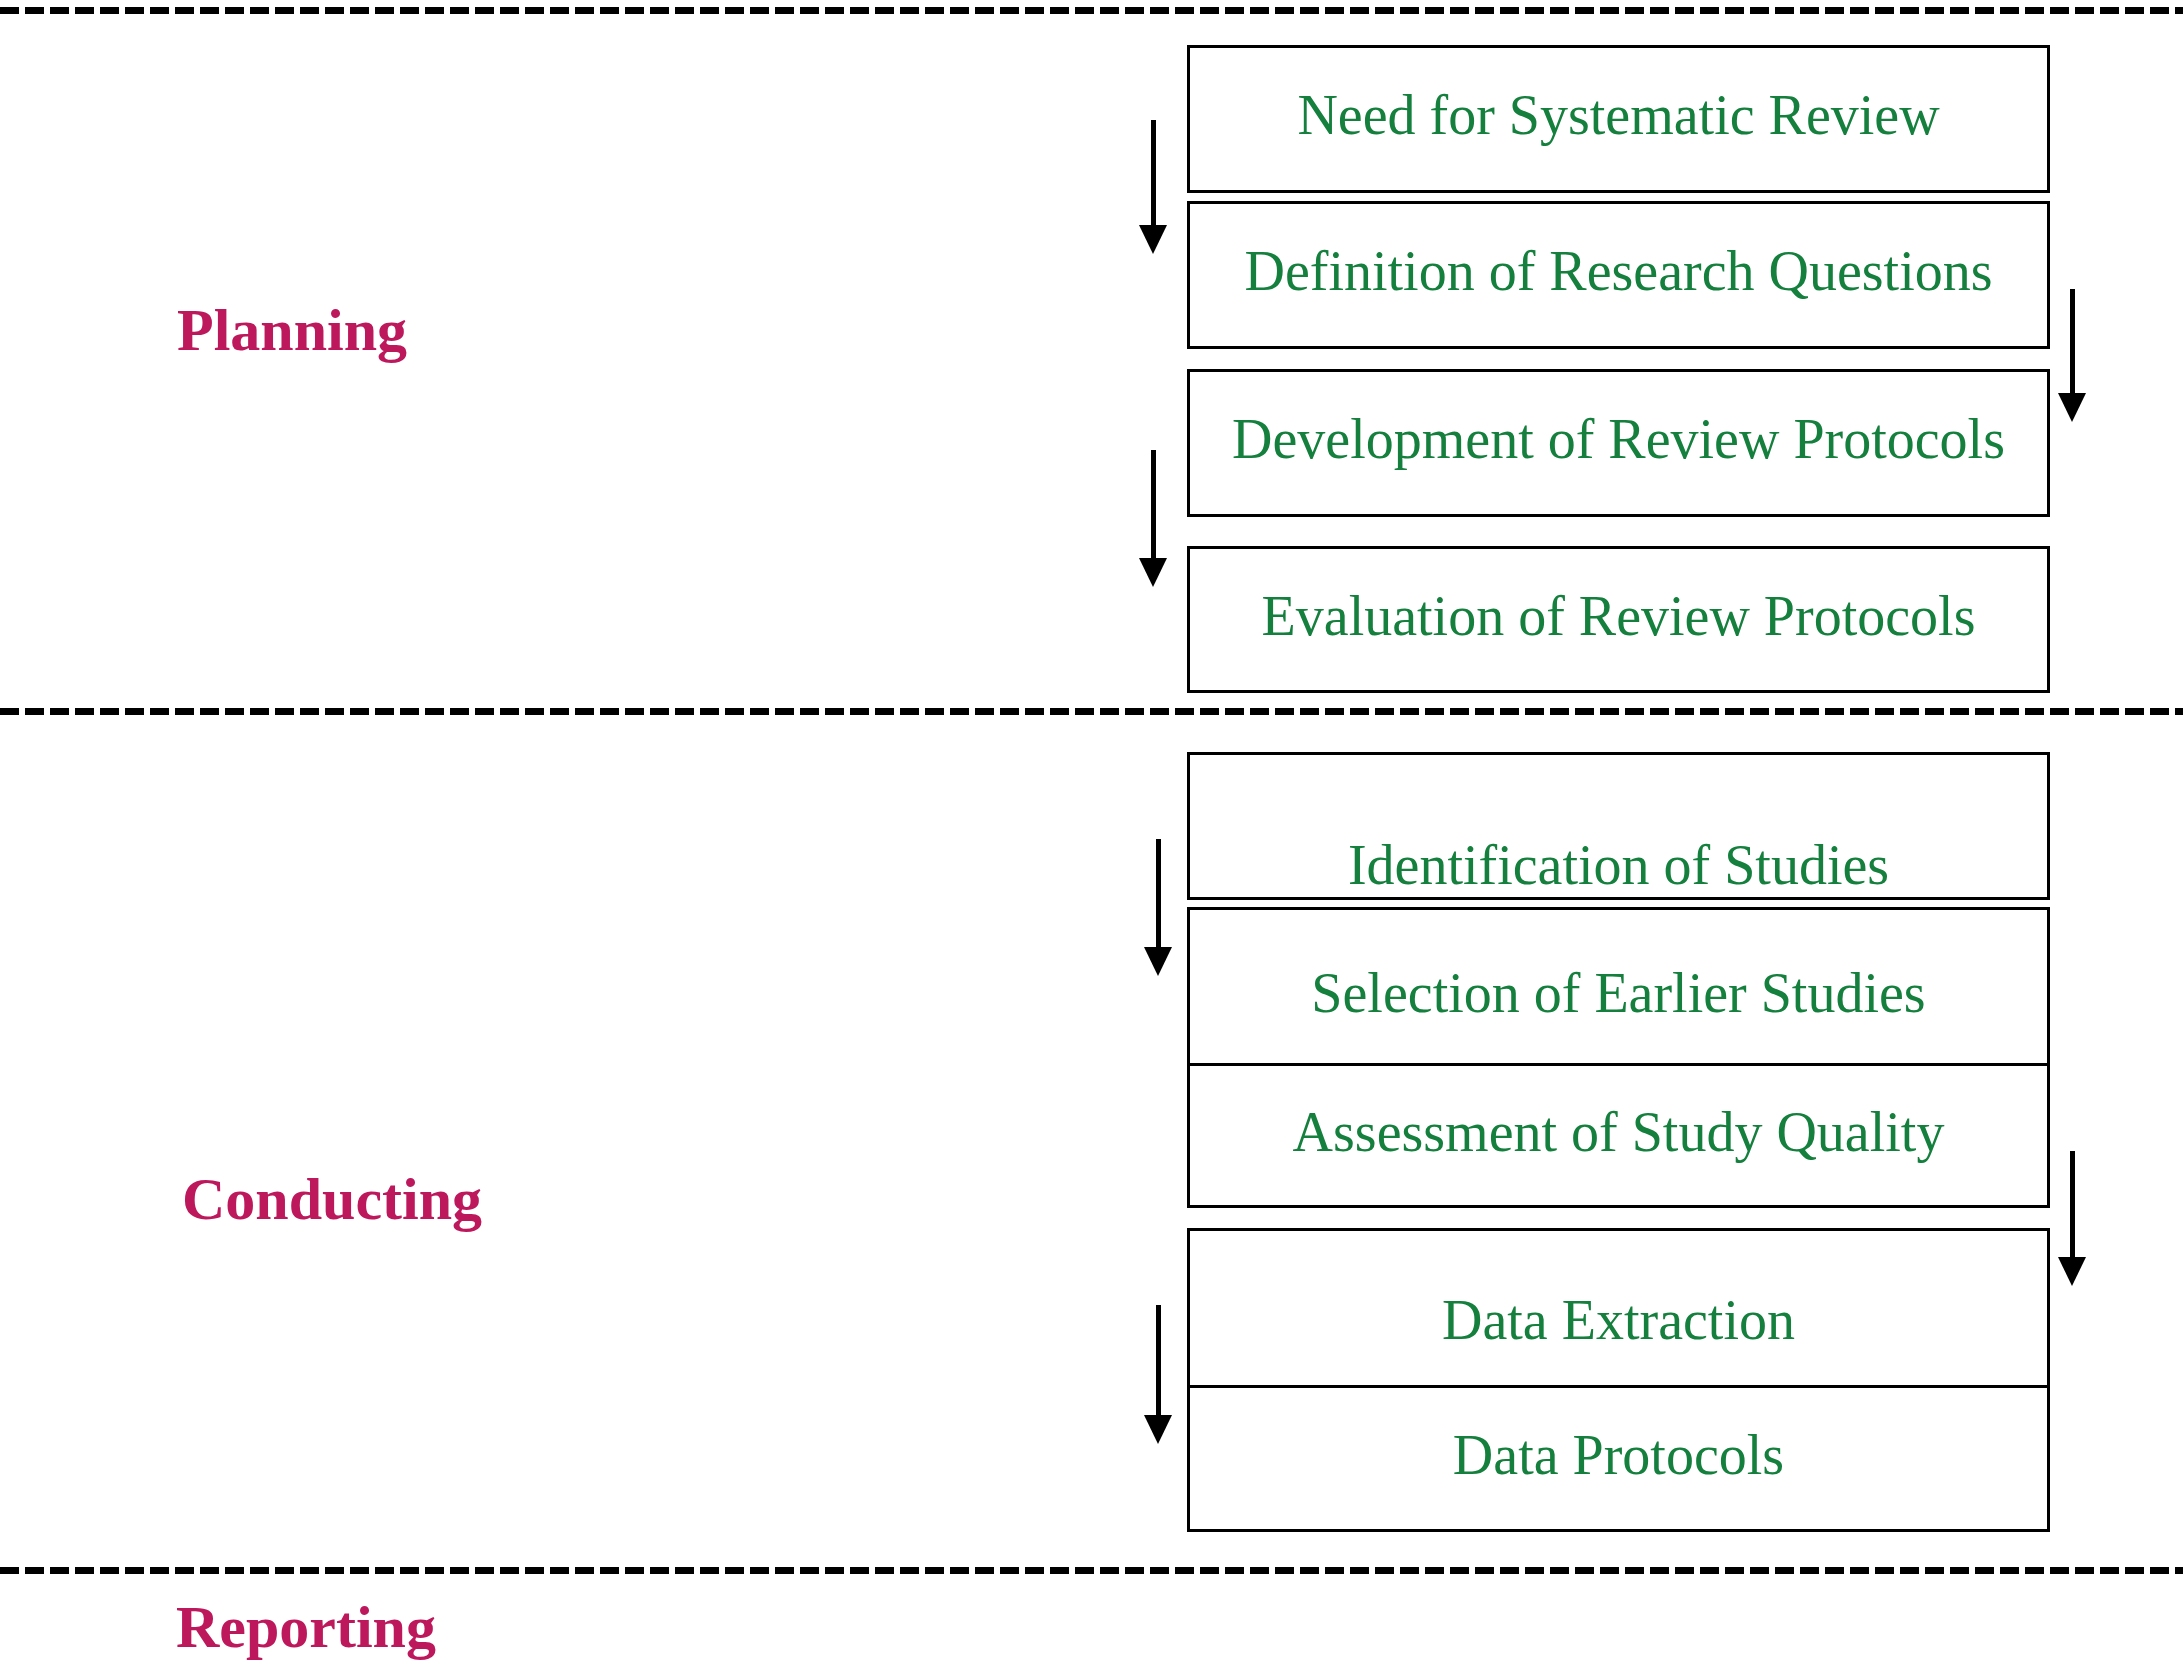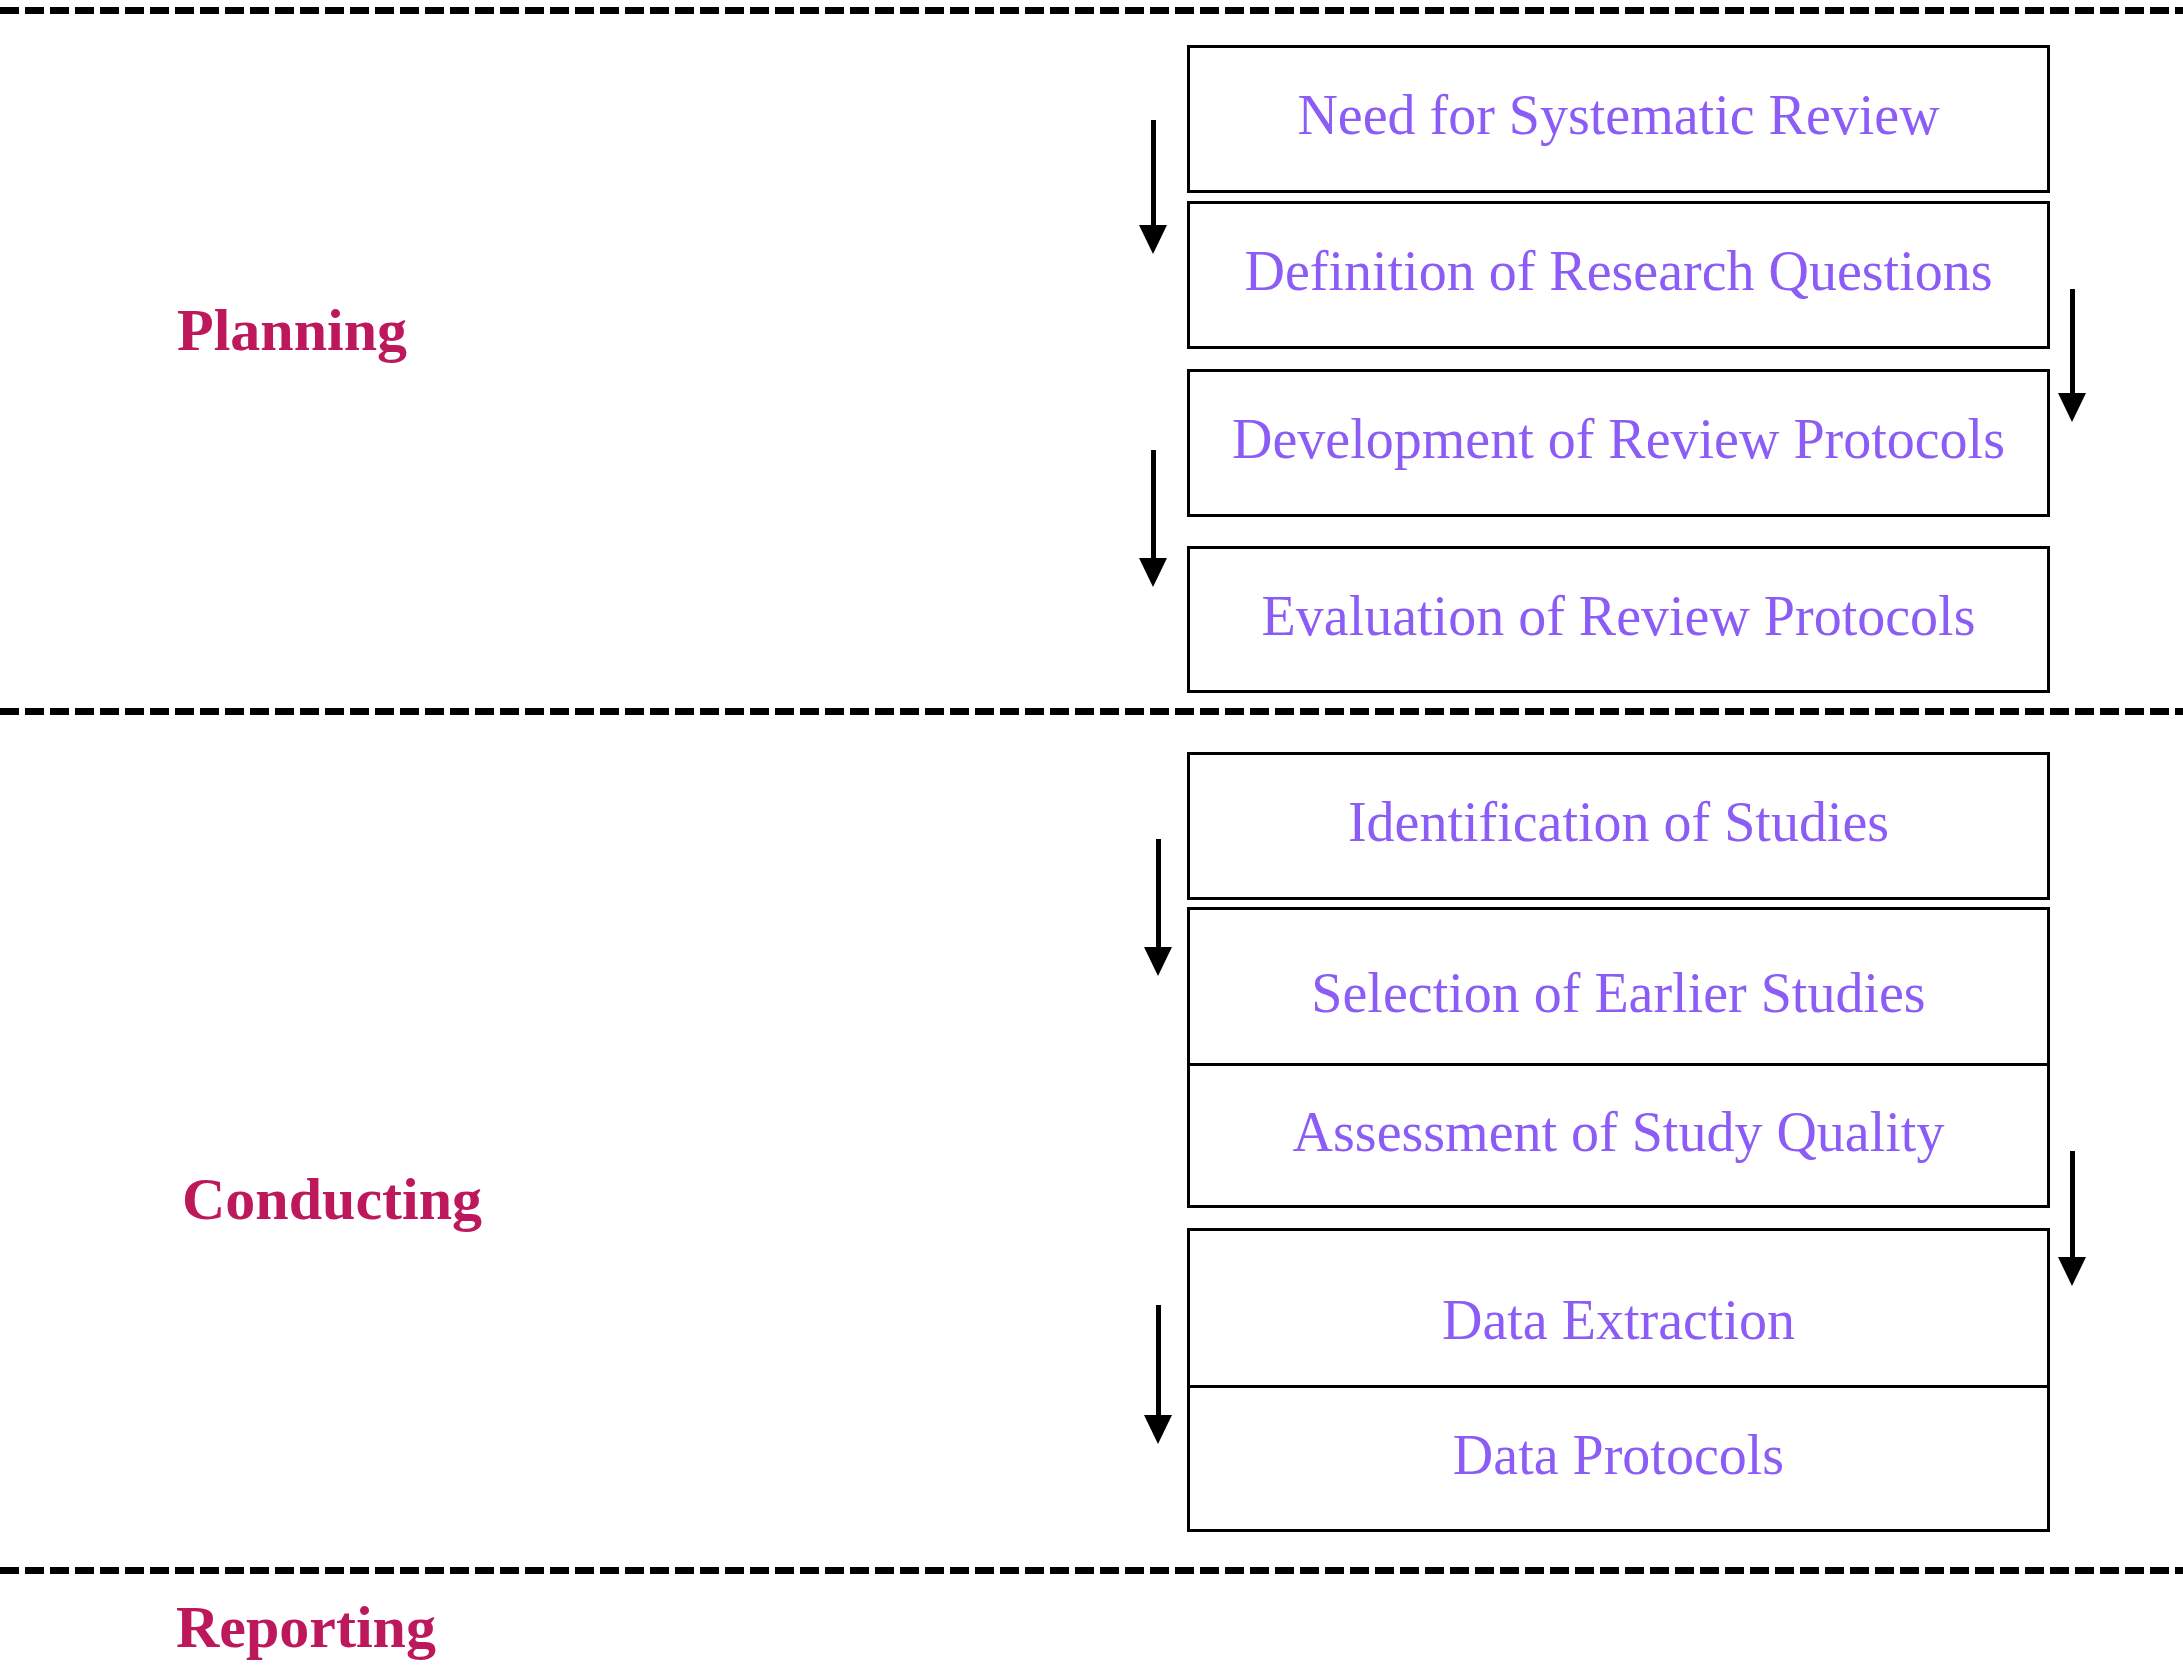--- a/index.html
+++ b/index.html
@@ -49,28 +49,28 @@
     border: 3.6px solid #000000;
     background: #ffffff;
     display: flex;
     align-items: center;
     justify-content: center;
   }
   .step-box span {
     font-size: 56px;
     line-height: 1;
     white-space: nowrap;
-    color: #8b5cf6;
+    color: #15803d;
     transform: translateY(-4.3px);
   }
   .box-1 { top: 45px;   height: 148px; }
   .box-2 { top: 201px;  height: 148px; }
   .box-3 { top: 369px;  height: 148px; }
   .box-4 { top: 527px;  height: 147px; margin-top: 19px; }
-  .box-5 { top: 752px; height: 148px; }
+  .box-5 { top: 752px; height: 148px; align-items: flex-end; }
   .box-6 { top: 907px; height: 179px; }
   .box-7 { top: 1063px; height: 145px; }
   .box-8 { top: 1228px; height: 192px; }
   .box-9 { top: 1385px; height: 147px; }
 
   .arrow {
     position: absolute;
     width: 29px;
   }
   .arrow-stem {

